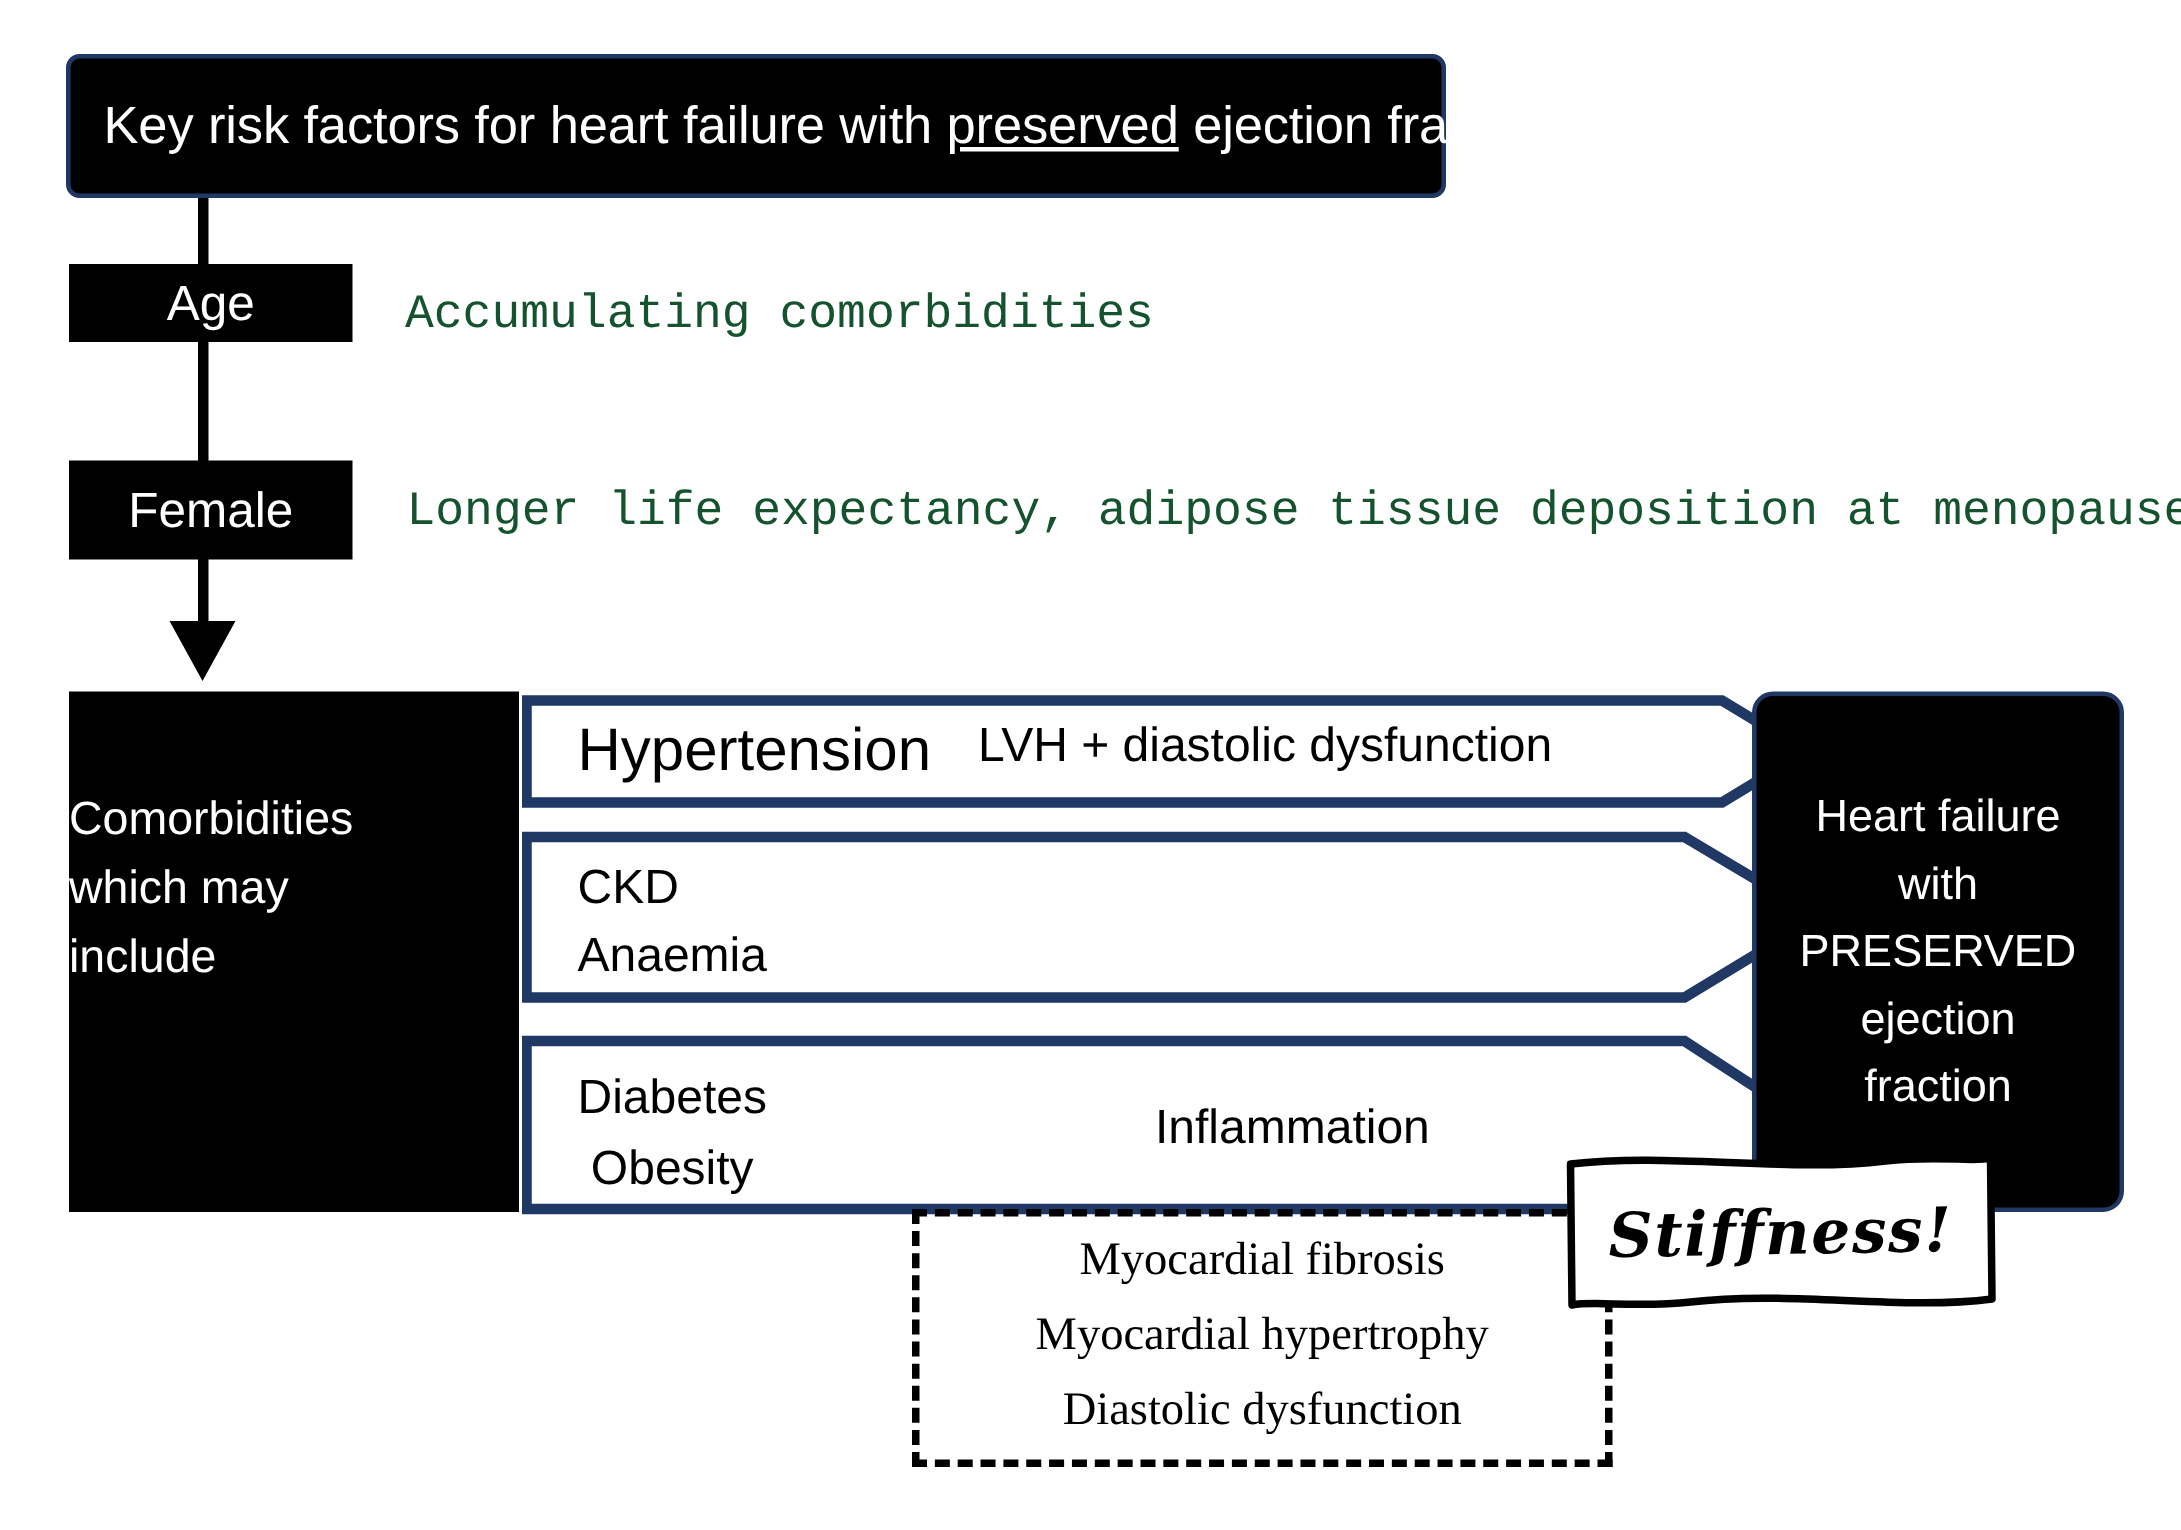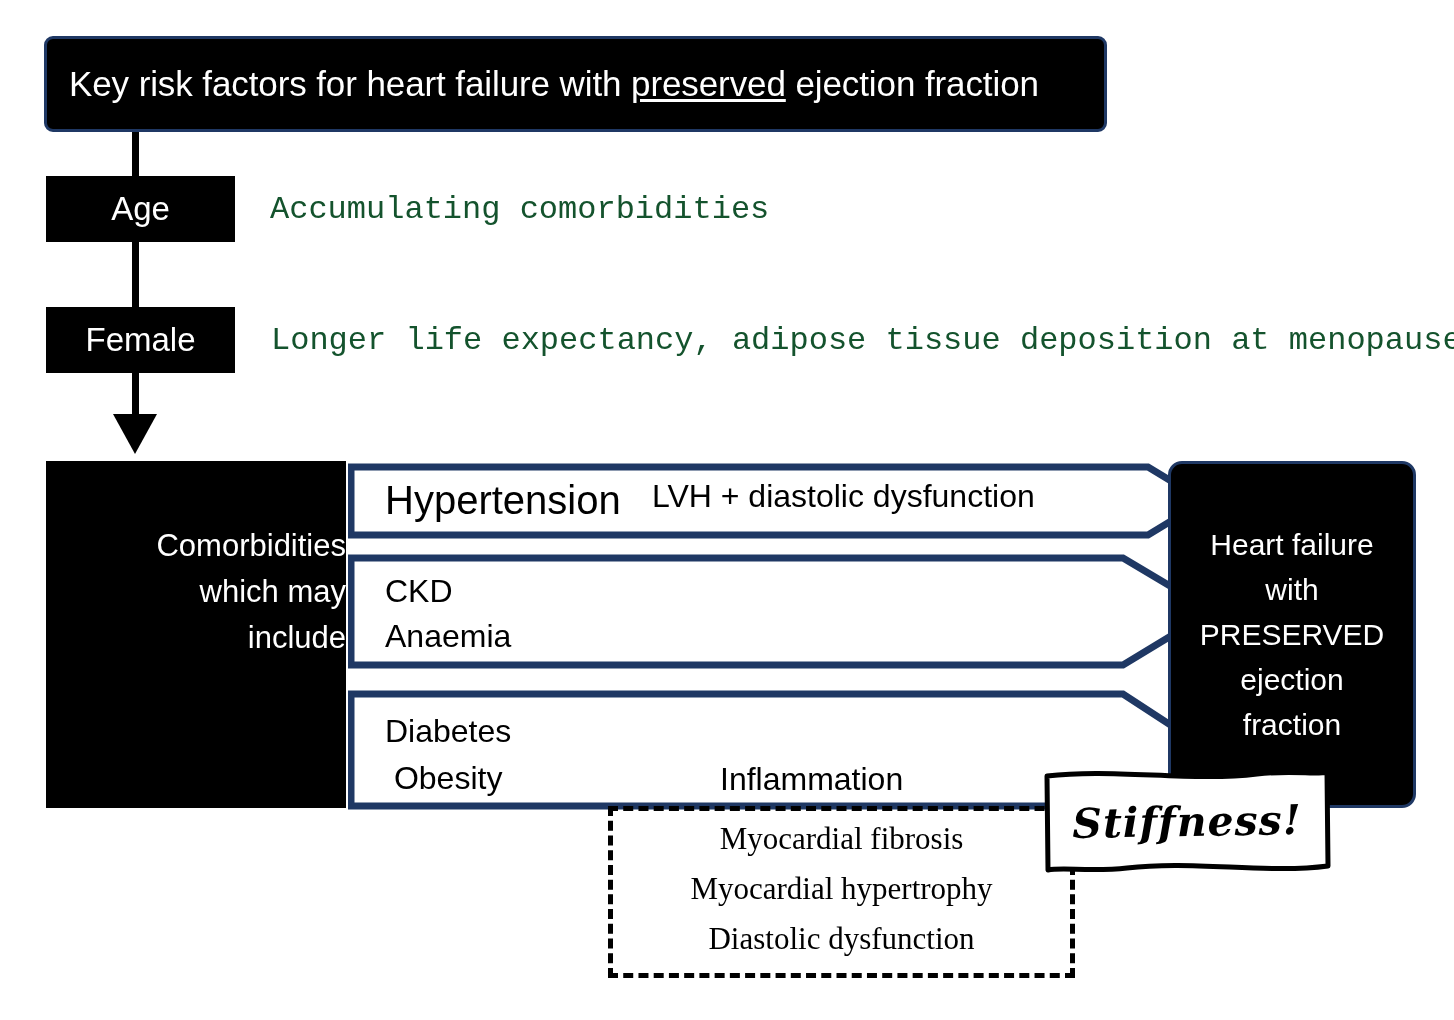--- a/index.html
+++ b/index.html
@@ -14,21 +14,21 @@
     background: #ffffff;
     overflow: hidden;
     font-family: "Liberation Sans", sans-serif;
   }
 
   
   #title-box {
     position: absolute;
     left: 44px;
     top: 36px;
-    width: 1063px;
+    width: 920px;
     height: 96px;
     background: #000000;
     border: 3px solid #1F3864;
     border-radius: 9px;
     box-sizing: border-box;
     display: flex;
     align-items: center;
     padding-left: 22px;
   }
   #title-text {
@@ -62,21 +62,21 @@
   .chip {
     position: absolute;
     background: #000000;
     color: #ffffff;
     display: flex;
     align-items: center;
     justify-content: center;
     font-size: 33px;
     font-family: "Liberation Sans", sans-serif;
   }
-  #chip-age    { left: 46px;  top: 176px; width: 189px; height: 66px; }
+  #chip-age    { left: 46px;  top: 176px; width: 189px; height: 52px; }
   #chip-female { left: 46px;  top: 307px; width: 189px; height: 66px; }
 
   .rowdesc {
     position: absolute;
     color: #14532d;
     font-size: 32px;
     font-family: Liberation Mono, monospace;
     white-space: nowrap;
   }
   #desc-age    { left: 270px; top: 191px; }
@@ -89,21 +89,21 @@
     top: 461px;
     width: 300px;
     height: 347px;
     background: #000000;
   }
   #comorbid-text {
     position: absolute;
     left: 0;
     top: 62px;
     width: 300px;
-    text-align: right;
+    text-align: left;
     color: #ffffff;
     font-size: 31px;
     line-height: 46px;
     font-family: "Liberation Sans", sans-serif;
     white-space: pre-line;
   }
 
   
   #hfpef-box {
     position: absolute;
@@ -235,21 +235,21 @@
   <div class="arrow-label" style="left:385px; top:569px; font-size:32px; line-height:45px;">CKD
 Anaemia</div>
 
   <div class="bigarrow" id="arrow-3" style="left:348px; top:690px;">
     <svg width="868" height="120" viewBox="0 0 868 120">
       <polygon points="3,4 775,4 864,62 775,116 3,116" fill="#ffffff" stroke="#1F3864" stroke-width="7" stroke-linejoin="miter"></polygon>
     </svg>
   </div>
   <div class="arrow-label" style="left:385px; top:708px; font-size:32px; line-height:47px;text-align:center;">Diabetes
 Obesity</div>
-  <div class="arrow-label" style="left:720px; top:733px; font-size:32px;margin-top:28px;">Inflammation</div>
+  <div class="arrow-label" style="left:770px; top:733px; font-size:32px;">Inflammation</div>
 
   <div id="hfpef-box">
     <div id="hfpef-text">Heart failure
 with
 PRESERVED
 ejection
 fraction</div>
   </div>
 
   <div id="dashed-box"></div>

